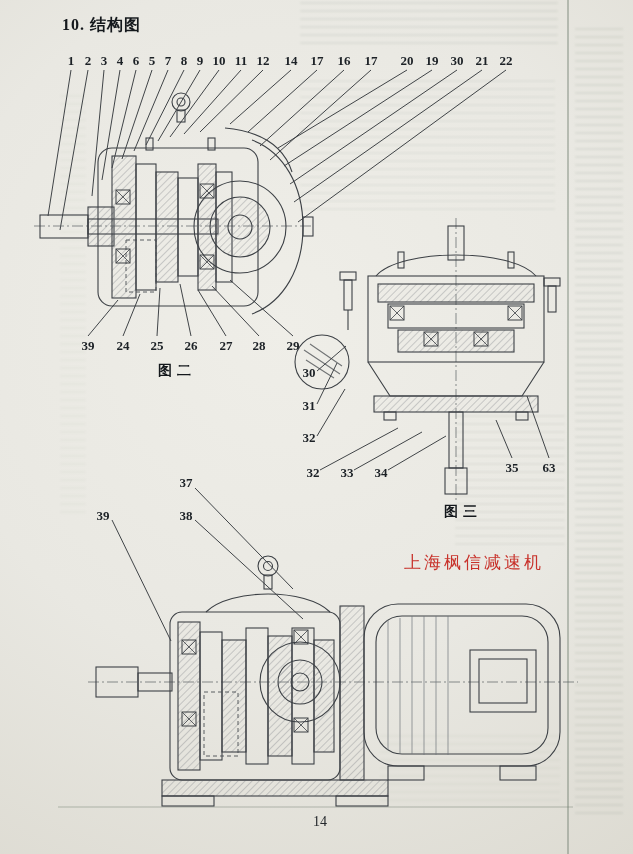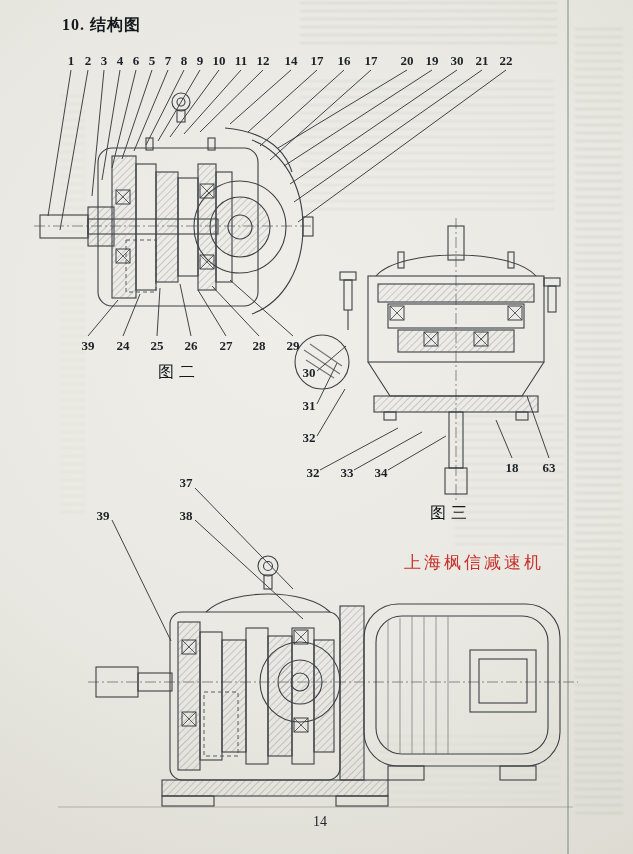--- a/index.html
+++ b/index.html
@@ -12,21 +12,21 @@
   }
   .title {
     position:absolute; left:62px; top:15px;
     font-size:16px; font-weight:bold; color:#14181c; letter-spacing:1px;
   }
   .callout {
     position:absolute; transform:translateX(-50%);
     font-size:13px; font-weight:bold; color:#1c2126; line-height:15px;
   }
   .caption {
-    position:absolute; font-size:16px; font-weight:normal; color:#14181c; letter-spacing:5px;
+    position:absolute; font-size:14px; font-weight:bold; color:#14181c; letter-spacing:5px;
   }
   .stamp {
     position:absolute; left:404px; top:551px;
     color:#c8322b; font-size:17px; font-weight:normal; letter-spacing:3px; white-space:nowrap;
   }
   .pageno {
     position:absolute; left:320px; top:814px; transform:translateX(-50%);
     font-size:14px; color:#23272b;
   }
   svg.art { position:absolute; left:0; top:0; }
@@ -261,24 +261,24 @@
   <div class="caption" style="left:158px;top:362px">图二</div>
 
   <span class="callout" style="left:309px;top:365px">30</span>
   <span class="callout" style="left:309px;top:398px">31</span>
   <span class="callout" style="left:309px;top:430px">32</span>
 
   <span class="callout" style="left:313px;top:465px">32</span>
   <span class="callout" style="left:347px;top:465px">33</span>
   <span class="callout" style="left:381px;top:465px">34</span>
 
-  <span class="callout" style="left:512px;top:460px">18</span>
+  <span class="callout" style="left:512px;top:460px">35</span>
   <span class="callout" style="left:549px;top:460px">63</span>
 
-  <div class="caption" style="left:430px;top:503px">图三</div>
+  <div class="caption" style="left:444px;top:503px">图三</div>
 
   <span class="callout" style="left:186px;top:475px">37</span>
   <span class="callout" style="left:186px;top:508px">38</span>
   <span class="callout" style="left:103px;top:508px">39</span>
 
   <div class="stamp">上海枫信减速机</div>
 
   <div class="pageno">14</div>
 
 </div>

